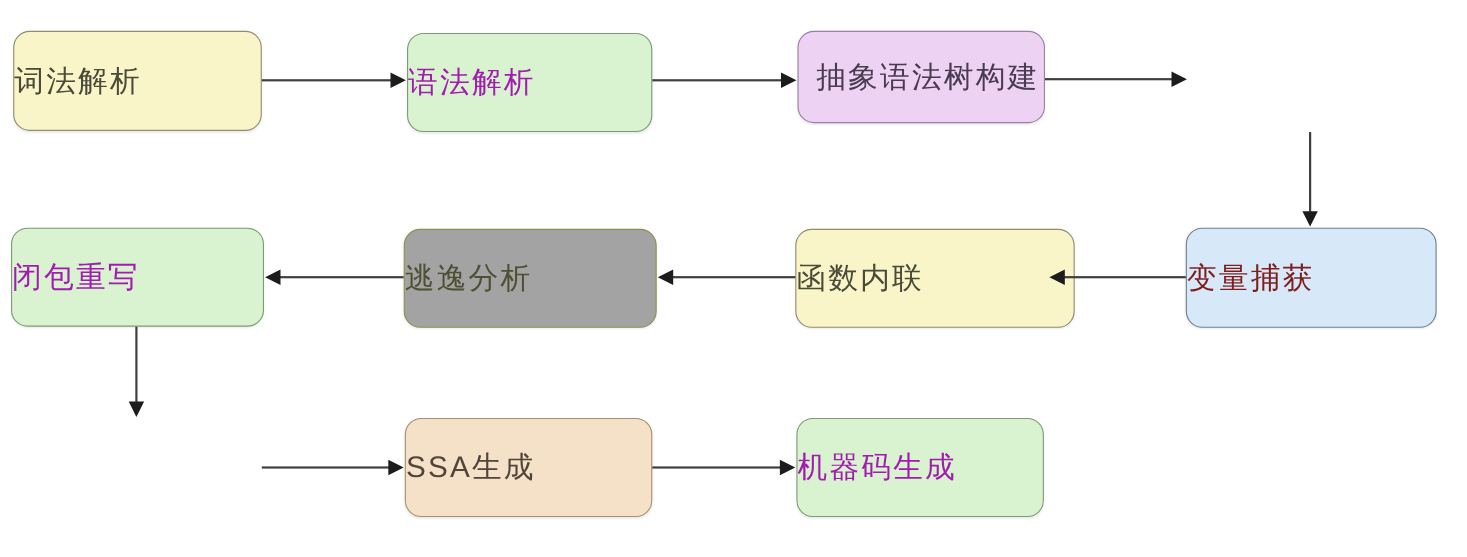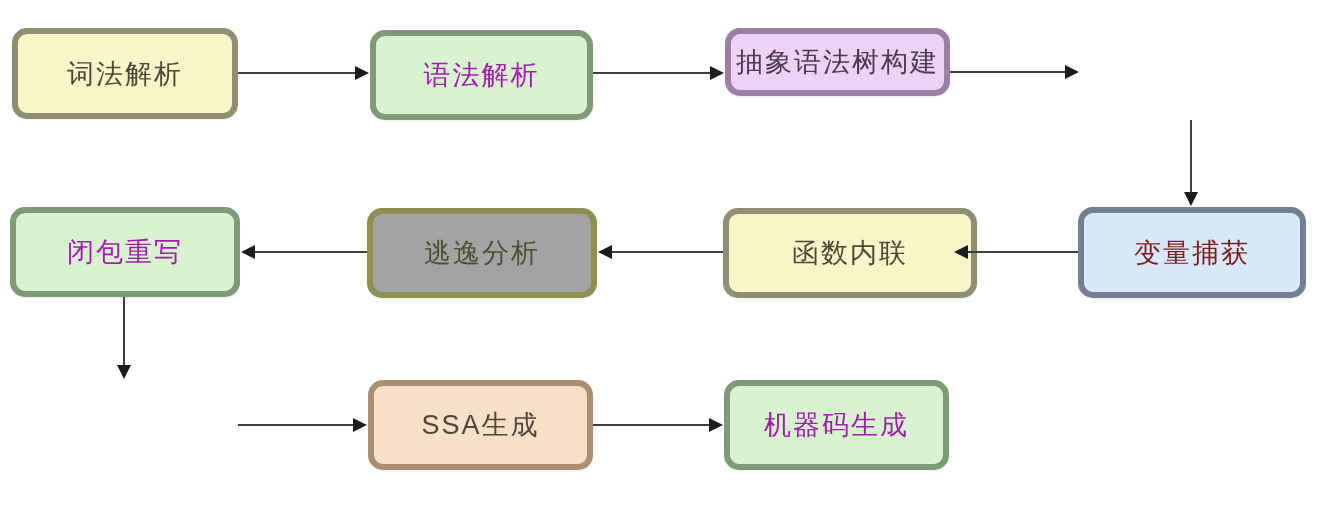--- a/index.html
+++ b/index.html
@@ -12,24 +12,23 @@
     position: relative;
     width: 1334px;
     height: 506px;
     background: #ffffff;
     overflow: hidden;
   }
   .node {
     position: absolute;
     box-sizing: border-box;
     border-radius: 15px;
-    border: 6px solid #404040;
+    border: 1px solid #404040;
     display: flex;
     align-items: center;
-    justify-content: center;
     box-shadow: 0 1px 2px rgba(0,0,0,0.08);
   }
   .node-label {
     font-size: 27px;
     font-weight: 500;
     letter-spacing: 2px;
     white-space: nowrap;
   }
   
   .c-yellow        { background: #FAF5C8; border-color: #8E8E72; }
@@ -70,21 +69,21 @@
 <body>
 
 <div class="canvas">
 
   <div class="node c-yellow" style="left:12px; top:28px; width:226px; height:91px;">
     <span class="node-label">词法解析</span>
   </div>
   <div class="node c-green" style="left:370px; top:30px; width:223px; height:90px;">
     <span class="node-label">语法解析</span>
   </div>
-  <div class="node c-purple" style="left:725px; top:28px; width:225px; height:68px;">
+  <div class="node c-purple" style="left:725px; top:28px; width:225px; height:84px;padding-left:16px;">
     <span class="node-label">抽象语法树构建</span>
   </div>
 
   <div class="node c-blue" style="left:1078px; top:207px; width:228px; height:91px;">
     <span class="node-label">变量捕获</span>
   </div>
   <div class="node c-yellow" style="left:723px; top:208px; width:254px; height:90px;">
     <span class="node-label">函数内联</span>
   </div>
   <div class="node c-bright-yellow" style="left:367px; top:208px; width:230px; height:90px;">

